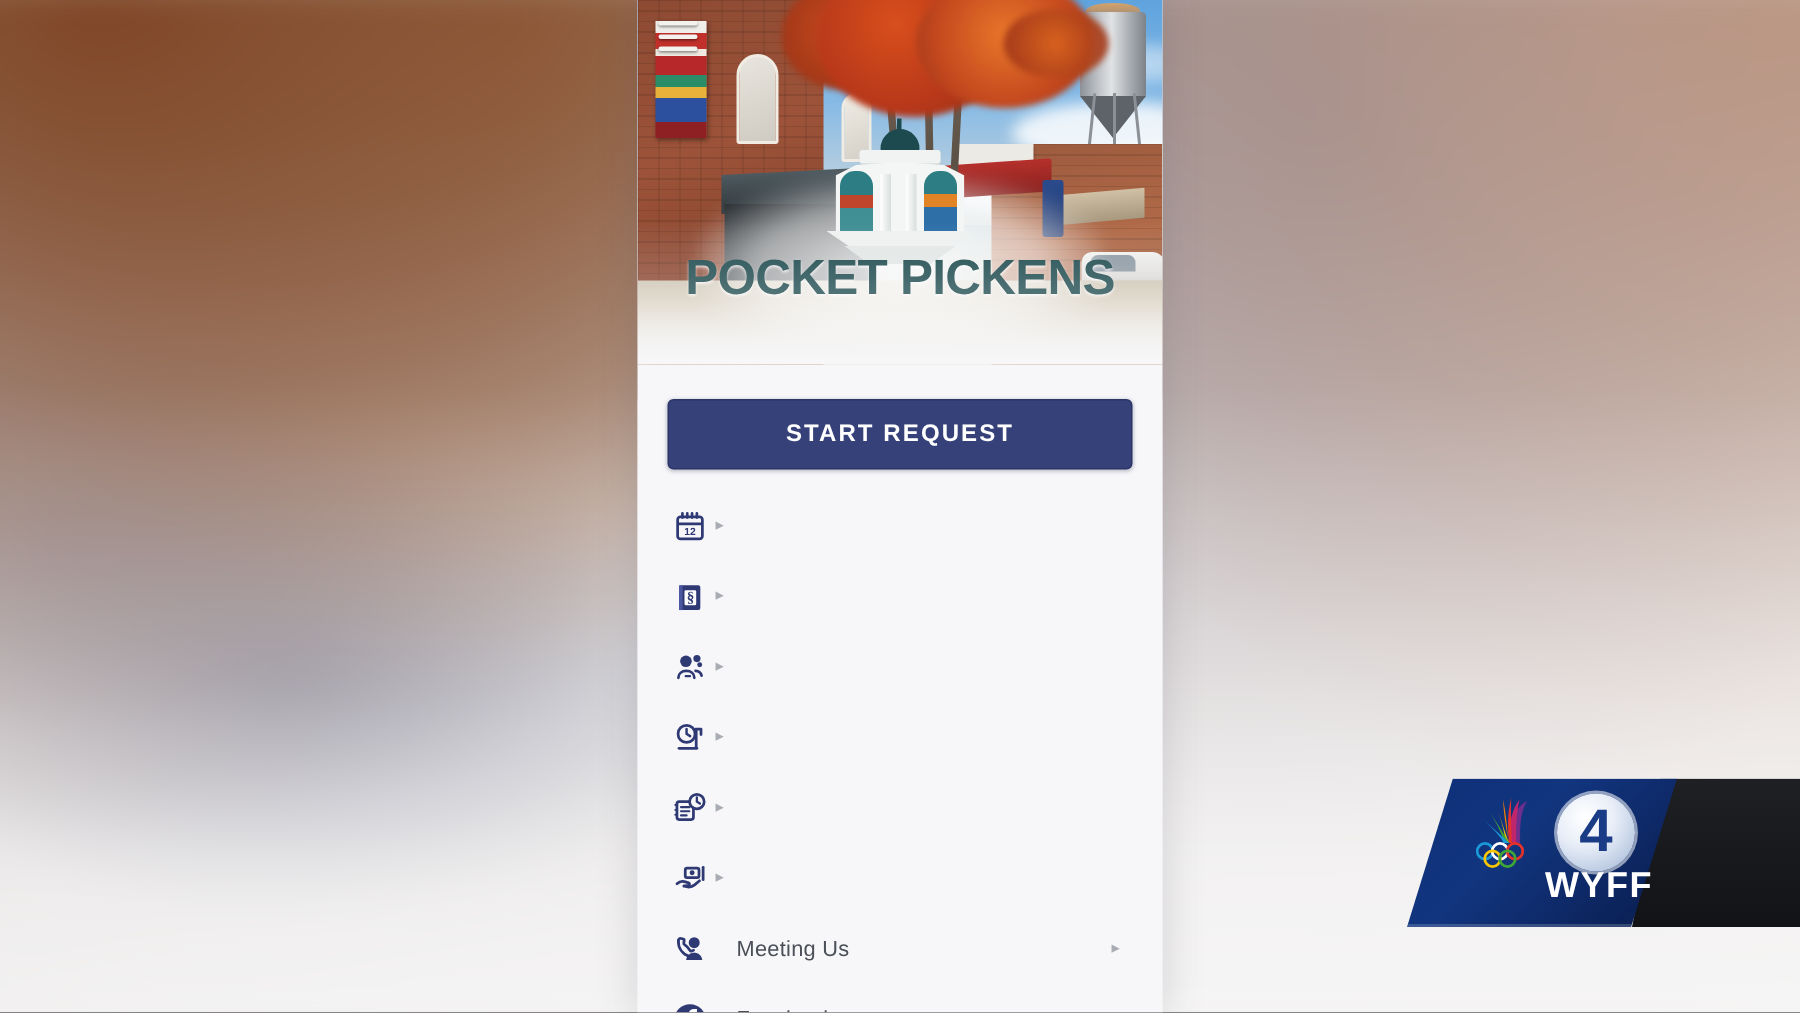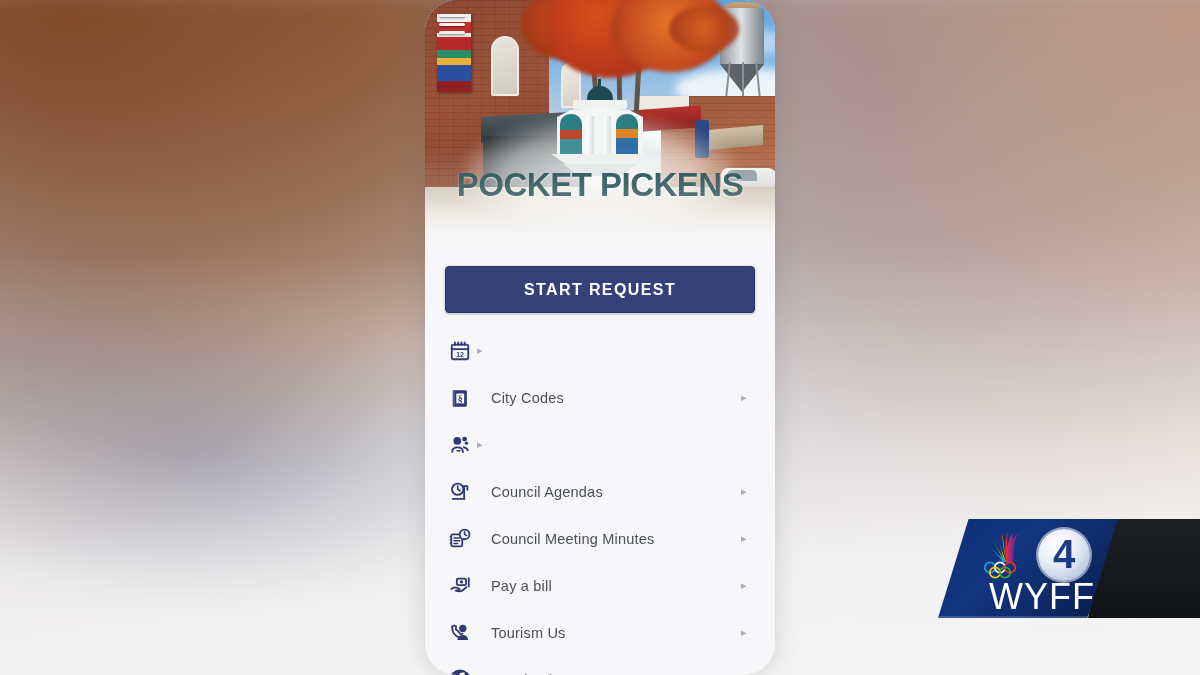--- a/index.html
+++ b/index.html
@@ -44,21 +44,20 @@
   
   .app-panel {
     position: absolute;
     left: 425px;
     top: 0;
     width: 350px;
     height: 675px;
     background: #f7f7f9;
     box-shadow: 0 0 26px rgba(80,80,95,0.22);
     overflow: hidden;
-    border-radius: 32px;
   }
 
   
   .hero {
     position: relative;
     width: 100%;
     height: 243px;
     overflow: hidden;
     background: linear-gradient(to bottom, #7fb4e0 0%, #a9c9e4 40%, #cdd5d4 70%, #e5ddd0 100%);
   }
@@ -466,24 +465,24 @@
     font-weight: bold;
     font-size: 40px;
     color: #1a3c86;
     line-height: 1;
     margin-top: -3px;
   }
   .wyff-text {
     position: absolute;
     left: 44px; top: 60px;
     width: 120px;
-    text-align: center;
+    text-align: right;
     font-family: "Liberation Sans", sans-serif;
-    font-weight: normal;
-    font-size: 36px;
+    font-weight: bold;
+    font-size: 24px;
     letter-spacing: 1px;
     color: #ffffff;
     line-height: 1;
   }
 </style>
 </head>
 <body>
 
 <div class="screen">
 
@@ -578,21 +577,20 @@
 
         <div class="menu-item">
           <span class="mi-icon">
             <svg width="22" height="22" viewBox="0 0 24 24" fill="none">
               <path d="M5 3.5h13a1.5 1.5 0 0 1 1.5 1.5v15a1.5 1.5 0 0 1-1.5 1.5H5z" fill="#2f3a75"></path>
               <rect x="4" y="3.5" width="2.6" height="18" fill="#4b57a0"></rect>
               <rect x="8" y="7" width="8.5" height="11" rx="1" fill="#ffffff"></rect>
               <text x="12.3" y="16" font-family="Liberation Serif, serif" font-size="11" font-weight="bold" fill="#2f3a75" text-anchor="middle">§</text>
             </svg>
           </span>
-          <span class="mi-label">City Codes</span>
           <span class="mi-chev">▸</span>
         </div>
 
         <div class="menu-item">
           <span class="mi-icon">
             <svg width="23" height="22" viewBox="0 0 24 24" fill="none">
               <circle cx="8.5" cy="7.5" r="4.2" fill="#2f3a75"></circle>
               <circle cx="16.5" cy="5.5" r="2.6" fill="#2f3a75"></circle>
               <circle cx="18.5" cy="10" r="1.8" fill="#2f3a75"></circle>
               <path d="M3 19.5c0-3.2 2.6-5 5.8-5s5.8 1.8 5.8 5" stroke="#2f3a75" stroke-width="2" stroke-linecap="round"></path>
@@ -606,62 +604,59 @@
         <div class="menu-item">
           <span class="mi-icon">
             <svg width="22" height="22" viewBox="0 0 24 24" fill="none">
               <circle cx="9.5" cy="9" r="6.2" stroke="#2f3a75" stroke-width="2"></circle>
               <path d="M9.5 5.5V9l2.6 1.6" stroke="#2f3a75" stroke-width="1.8" stroke-linecap="round"></path>
               <path d="M16 5.5h4v4" stroke="#2f3a75" stroke-width="2" stroke-linecap="round" stroke-linejoin="round"></path>
               <path d="M4 19.5h13" stroke="#2f3a75" stroke-width="2" stroke-linecap="round"></path>
               <path d="M16.5 6v13" stroke="#2f3a75" stroke-width="2" stroke-linecap="round"></path>
             </svg>
           </span>
-          <span class="mi-label">Council Agendas</span>
           <span class="mi-chev">▸</span>
         </div>
 
         <div class="menu-item">
           <span class="mi-icon">
             <svg width="22" height="22" viewBox="0 0 24 24" fill="none">
               <rect x="2.5" y="7" width="12" height="13" rx="1.6" stroke="#2f3a75" stroke-width="2"></rect>
               <path d="M5.5 11h6M5.5 14h6M5.5 17h4" stroke="#2f3a75" stroke-width="1.6" stroke-linecap="round"></path>
               <path d="M2.5 9.5h-1.2M2.5 13h-1.2M2.5 16.5h-1.2" stroke="#2f3a75" stroke-width="1.4" stroke-linecap="round"></path>
               <circle cx="17" cy="7" r="5.3" fill="#f7f7f9" stroke="#2f3a75" stroke-width="2"></circle>
               <path d="M17 4v3l2.2 1.4" stroke="#2f3a75" stroke-width="1.7" stroke-linecap="round"></path>
             </svg>
           </span>
-          <span class="mi-label">Council Meeting Minutes</span>
           <span class="mi-chev">▸</span>
         </div>
 
         <div class="menu-item">
           <span class="mi-icon">
             <svg width="23" height="22" viewBox="0 0 24 24" fill="none">
               <path d="M2 15.5c1.6-1.6 3.4-2.2 5.4-1.6l3 .9c.9.3 1 1.6 0 1.8l-3.4.5" stroke="#2f3a75" stroke-width="2" stroke-linecap="round" stroke-linejoin="round"></path>
               <path d="M7.2 17.1c3 1.2 5.3 1.1 7.6-.8l3.6-3" stroke="#2f3a75" stroke-width="2" stroke-linecap="round"></path>
               <rect x="8" y="4" width="10" height="7" rx="1.4" stroke="#2f3a75" stroke-width="2"></rect>
               <circle cx="13" cy="7.5" r="1.8" fill="#2f3a75"></circle>
               <path d="M21 3.5v9" stroke="#2f3a75" stroke-width="2" stroke-linecap="round"></path>
             </svg>
           </span>
-          <span class="mi-label">Pay a bill</span>
           <span class="mi-chev">▸</span>
         </div>
 
         <div class="menu-item">
           <span class="mi-icon">
             <svg width="23" height="22" viewBox="0 0 24 24" fill="none">
               <circle cx="14.5" cy="7" r="4" fill="#2f3a75"></circle>
               <path d="M8.6 19.6c.4-3.4 2.9-5.3 5.9-5.3s5.5 1.9 5.9 5.3z" fill="#2f3a75"></path>
               <path d="M3 5.6c0-1 .8-1.8 1.8-1.6l1.5.3c.6.1 1 .7.9 1.3l-.3 1.6c-.1.5.1 1 .6 1.3 1.6 1.1 3 2.5 3.9 4.1.3.5.8.7 1.3.5l1.4-.5" stroke="#2f3a75" stroke-width="2" stroke-linecap="round"></path>
               <path d="M3 5.6c-.2 5.6 3.2 9.9 8.3 11.6" stroke="#2f3a75" stroke-width="2" stroke-linecap="round"></path>
             </svg>
           </span>
-          <span class="mi-label">Tourism Us</span>
+          <span class="mi-label">Meeting Us</span>
           <span class="mi-chev">▸</span>
         </div>
 
         <div class="menu-item">
           <span class="mi-icon">
             <svg width="24" height="24" viewBox="0 0 24 24" fill="none">
               <circle cx="12" cy="12" r="10.5" fill="#2f3a75"></circle>
               <path d="M13.9 12.6h2.1l.35-2.7h-2.45V8.4c0-.78.22-1.3 1.34-1.3h1.4V4.7c-.25-.03-1.08-.1-2.05-.1-2.03 0-3.42 1.24-3.42 3.52V9.9H9.1v2.7h2.07V21h2.73z" fill="#ffffff"></path>
             </svg>
           </span>

